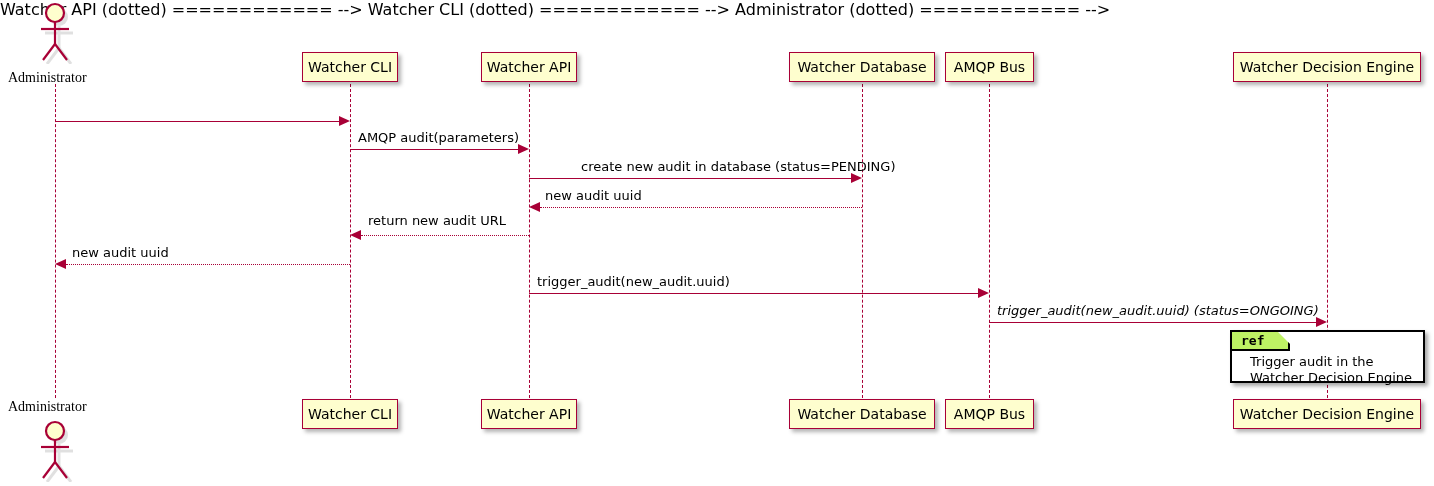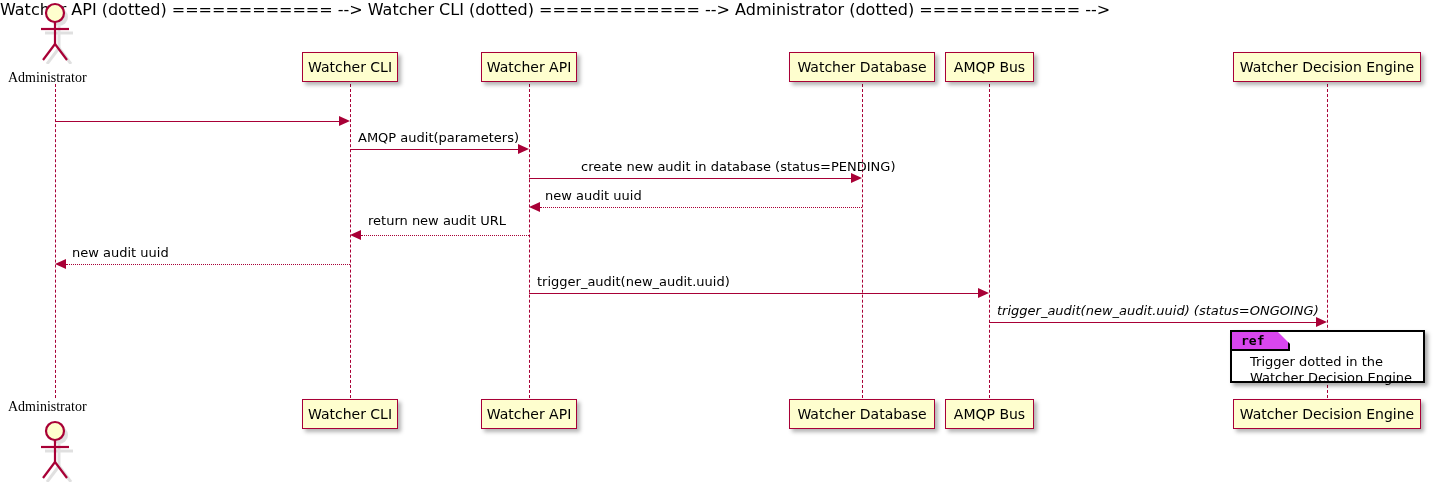--- a/index.html
+++ b/index.html
@@ -89,21 +89,21 @@
     box-sizing: border-box;
     background: #FFFFFF;
     border: 2px solid #000000;
     box-shadow: 3px 3px 4px rgba(0,0,0,0.35);
   }
   .ref-tab {
     position: absolute;
     left: 0;
     top: 0;
     box-sizing: border-box;
-    background: #d946ef;
+    background: #bef264;
     border-right: 2px solid #000000;
     border-bottom: 2px solid #000000;
     clip-path: polygon(0 0, calc(100% - 12px) 0, 100% 12px, 100% 100%, 0 100%);
     display: flex;
     align-items: center;
     padding-left: 9px;
   }
   .ref-tab-text {
     font-family: "DejaVu Sans Mono", monospace;
     font-weight: bold;
@@ -202,21 +202,21 @@
   
   <div class="msg-label" style="left:997px; top:304px;font-style:italic;">trigger_audit(new_audit.uuid) (status=ONGOING)</div>
   <div class="msg-line" style="left:989px; top:322px; width:327px;"></div>
   <div class="msg-head right" style="left:1316px; top:317px;"></div>
 
   
   <div class="ref-box" style="left:1230px; top:330px; width:195px; height:53px;">
     <div class="ref-tab" style="width:58px; height:19px;">
       <span class="ref-tab-text">ref</span>
     </div>
-    <div class="ref-body" style="left:18px; top:22px;">Trigger dotted in the</div>
+    <div class="ref-body" style="left:18px; top:22px;">Trigger audit in the</div>
     <div class="ref-body" style="left:18px; top:38px;">Watcher Decision Engine</div>
   </div>
 
   
   <div class="actor-label" style="left:8px; top:399px;">Administrator</div>
   <svg class="actor" style="left:27px; top:420px;" width="58" height="62" viewBox="0 0 58 62">
     <g opacity="0.22" transform="translate(4,4)">
       <circle cx="28" cy="11" r="9" fill="#777777" stroke="none"></circle>
       <line x1="28" y1="20" x2="28" y2="42" stroke="#777777" stroke-width="3"></line>
       <line x1="14" y1="27" x2="42" y2="27" stroke="#777777" stroke-width="3"></line>

